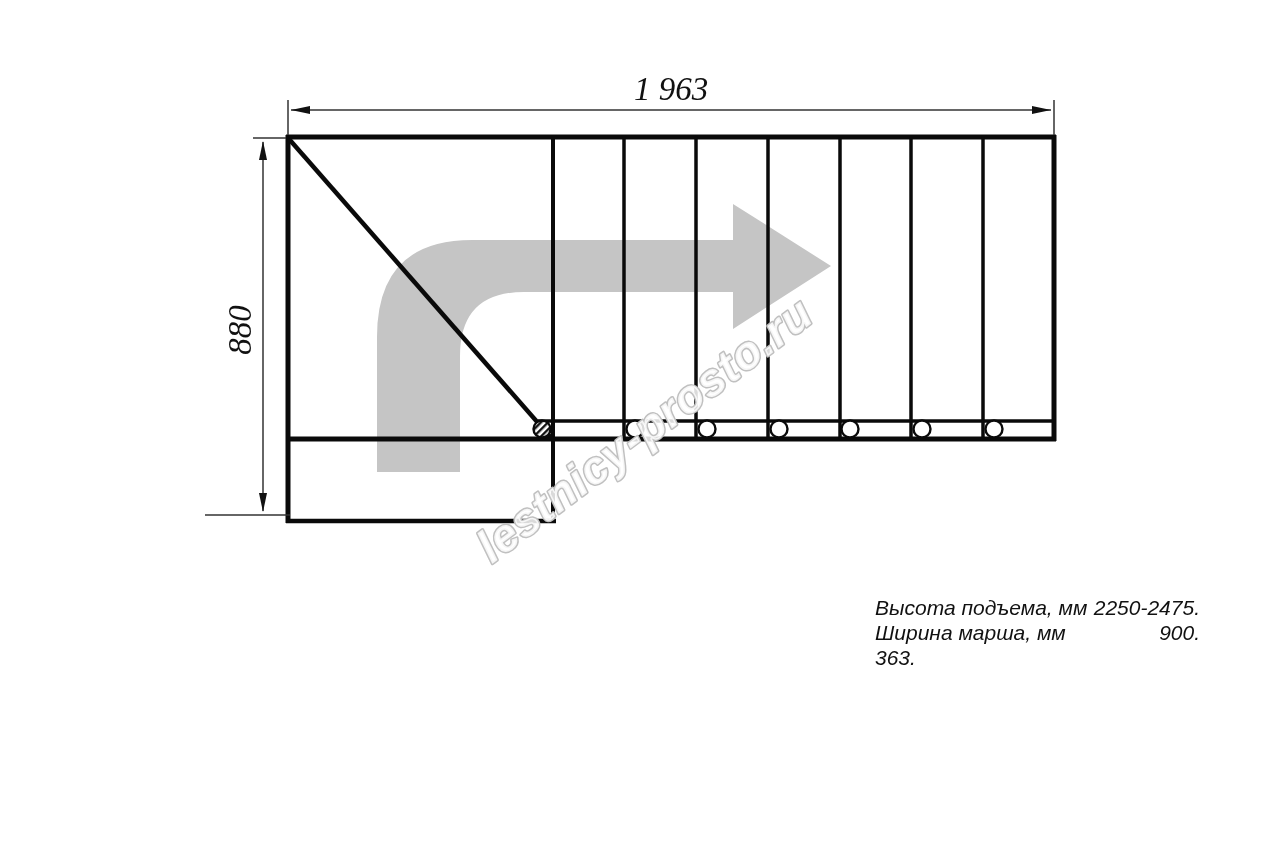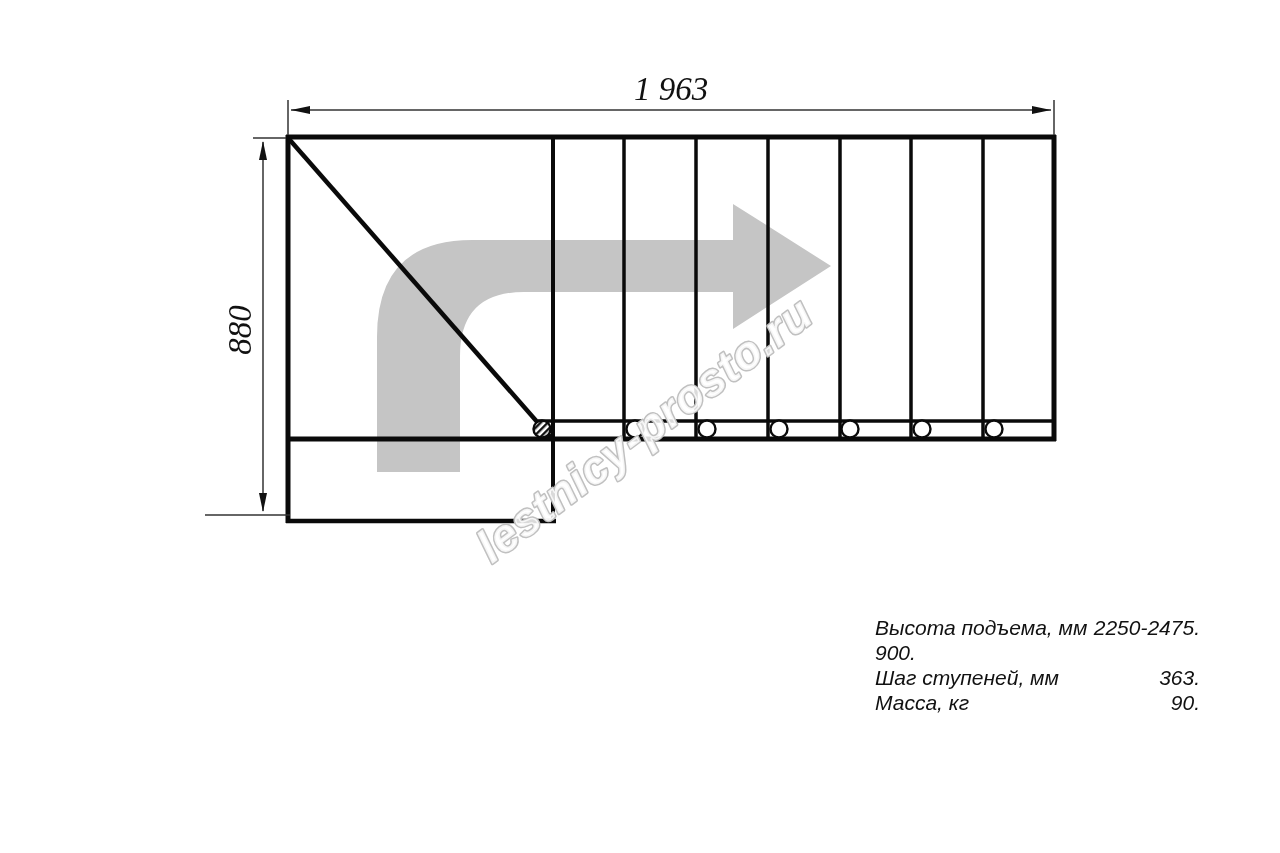--- a/index.html
+++ b/index.html
@@ -51,21 +51,21 @@
   }
   .spec-row {
     display: flex;
     justify-content: space-between;
     align-items: baseline;
     height: 25px;
     line-height: 25px;
     white-space: nowrap;
   }
   .spec-label { text-align: center; }
-  .spec-value { text-align: right; margin-top: 20px; }
+  .spec-value { text-align: right; }
 </style>
 </head>
 <body>
 
 <div class="stage">
 
   <svg width="1280" height="853" viewBox="0 0 1280 853">
     <defs>
       <pattern id="hatch" patternUnits="userSpaceOnUse" width="5" height="5" patternTransform="rotate(45)">
         <rect width="5" height="5" fill="#ffffff"></rect>
@@ -125,25 +125,21 @@
 
     <text class="watermark-text" stroke="#c0c0c0" x="645" y="445" text-anchor="middle" transform="rotate(-37 645 430)">lestnicy-prosto.ru</text>
   </svg>
 
   <div class="specs">
     <div class="spec-row">
       <span class="spec-label">Высота подъема, мм</span>
       <span class="spec-value">2250-2475.</span>
     </div>
     <div class="spec-row">
+      <span class="spec-label">Ширина марша, мм</span>
       <span class="spec-value">900.</span>
     </div>
     <div class="spec-row">
-      <span class="spec-label">Шаг ступеней, мм</span>
       <span class="spec-value">363.</span>
-    </div>
-    <div class="spec-row">
-      <span class="spec-label">Масса, кг</span>
-      <span class="spec-value">90.</span>
     </div>
   </div>
 
 </div>
 
 </body></html>

